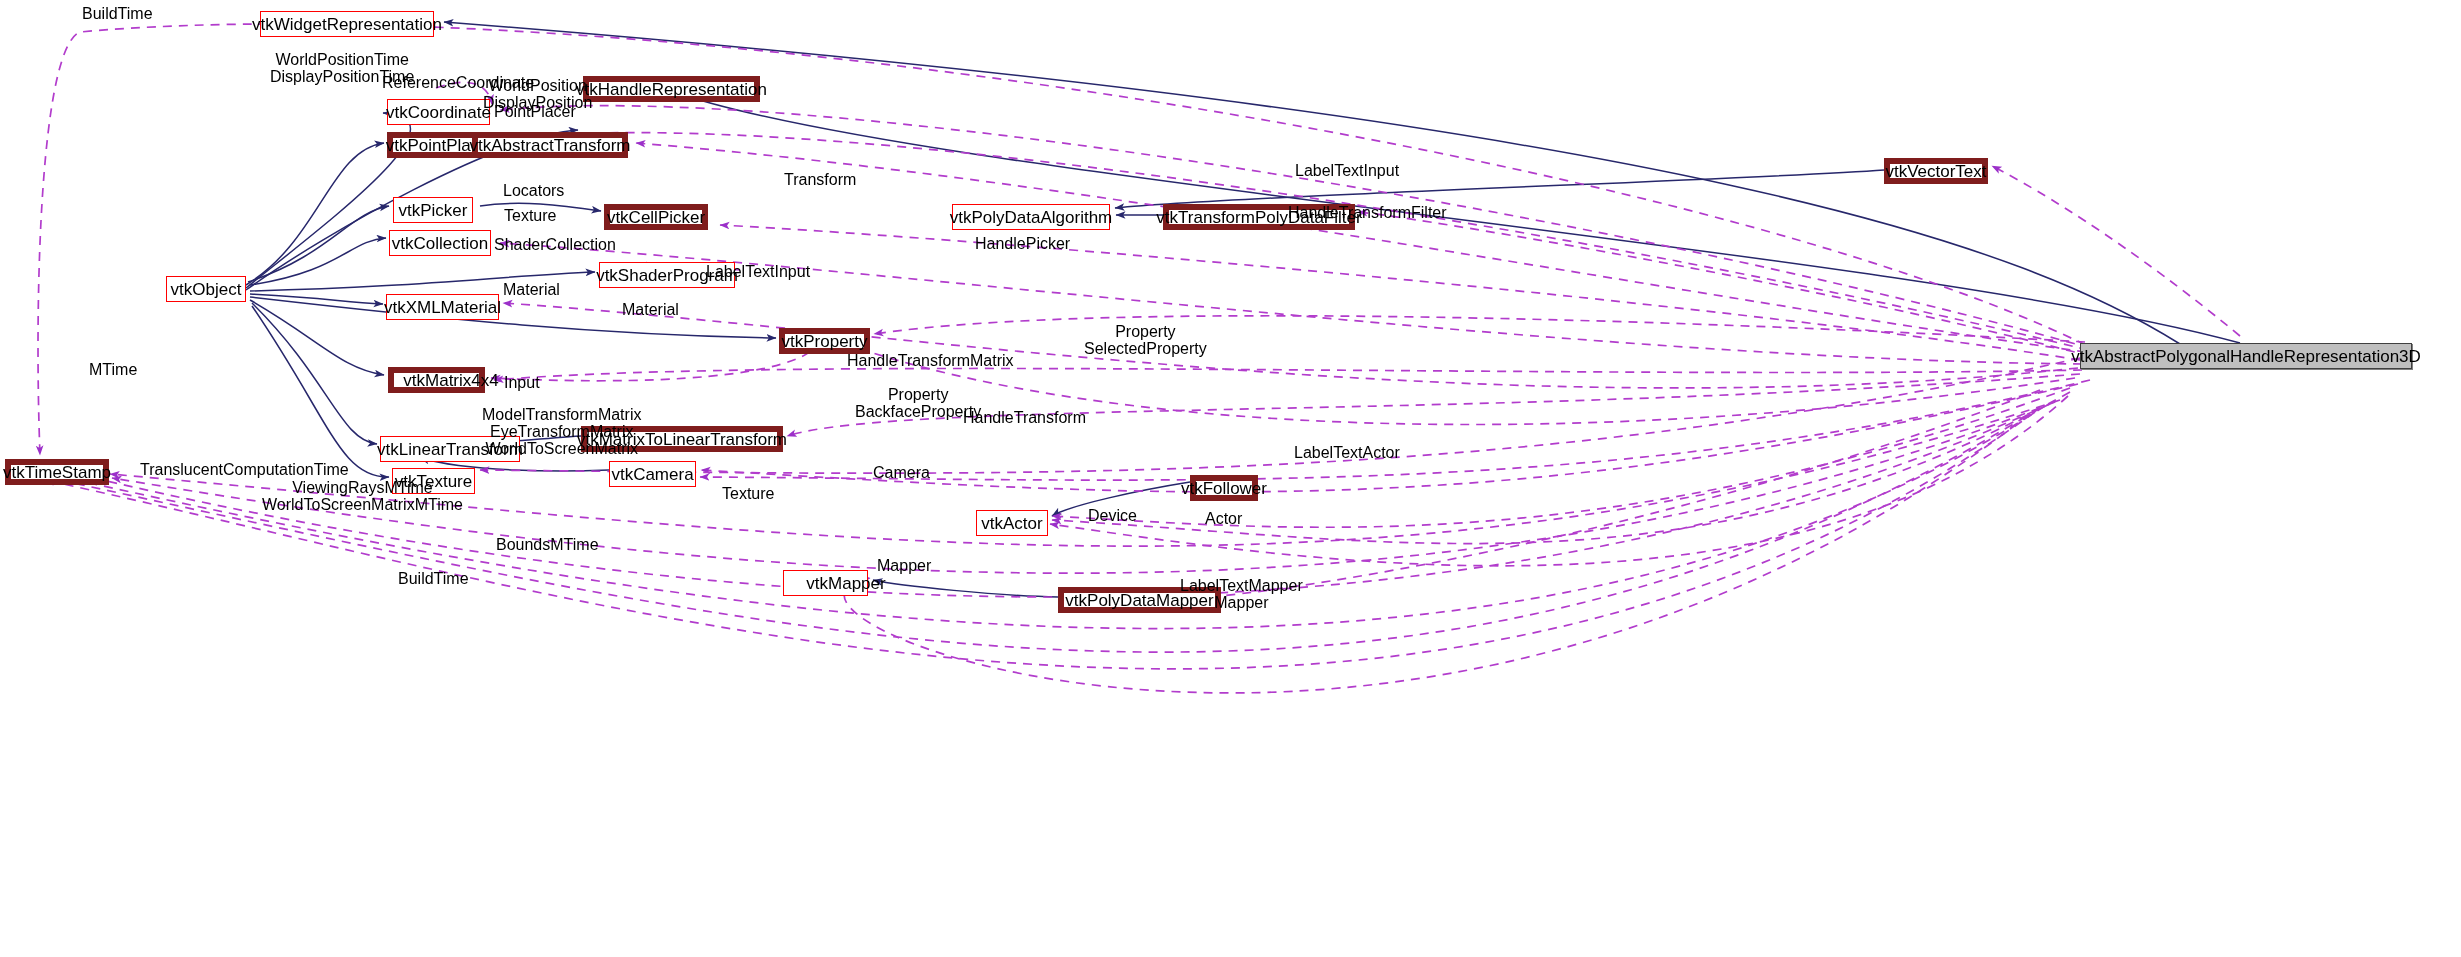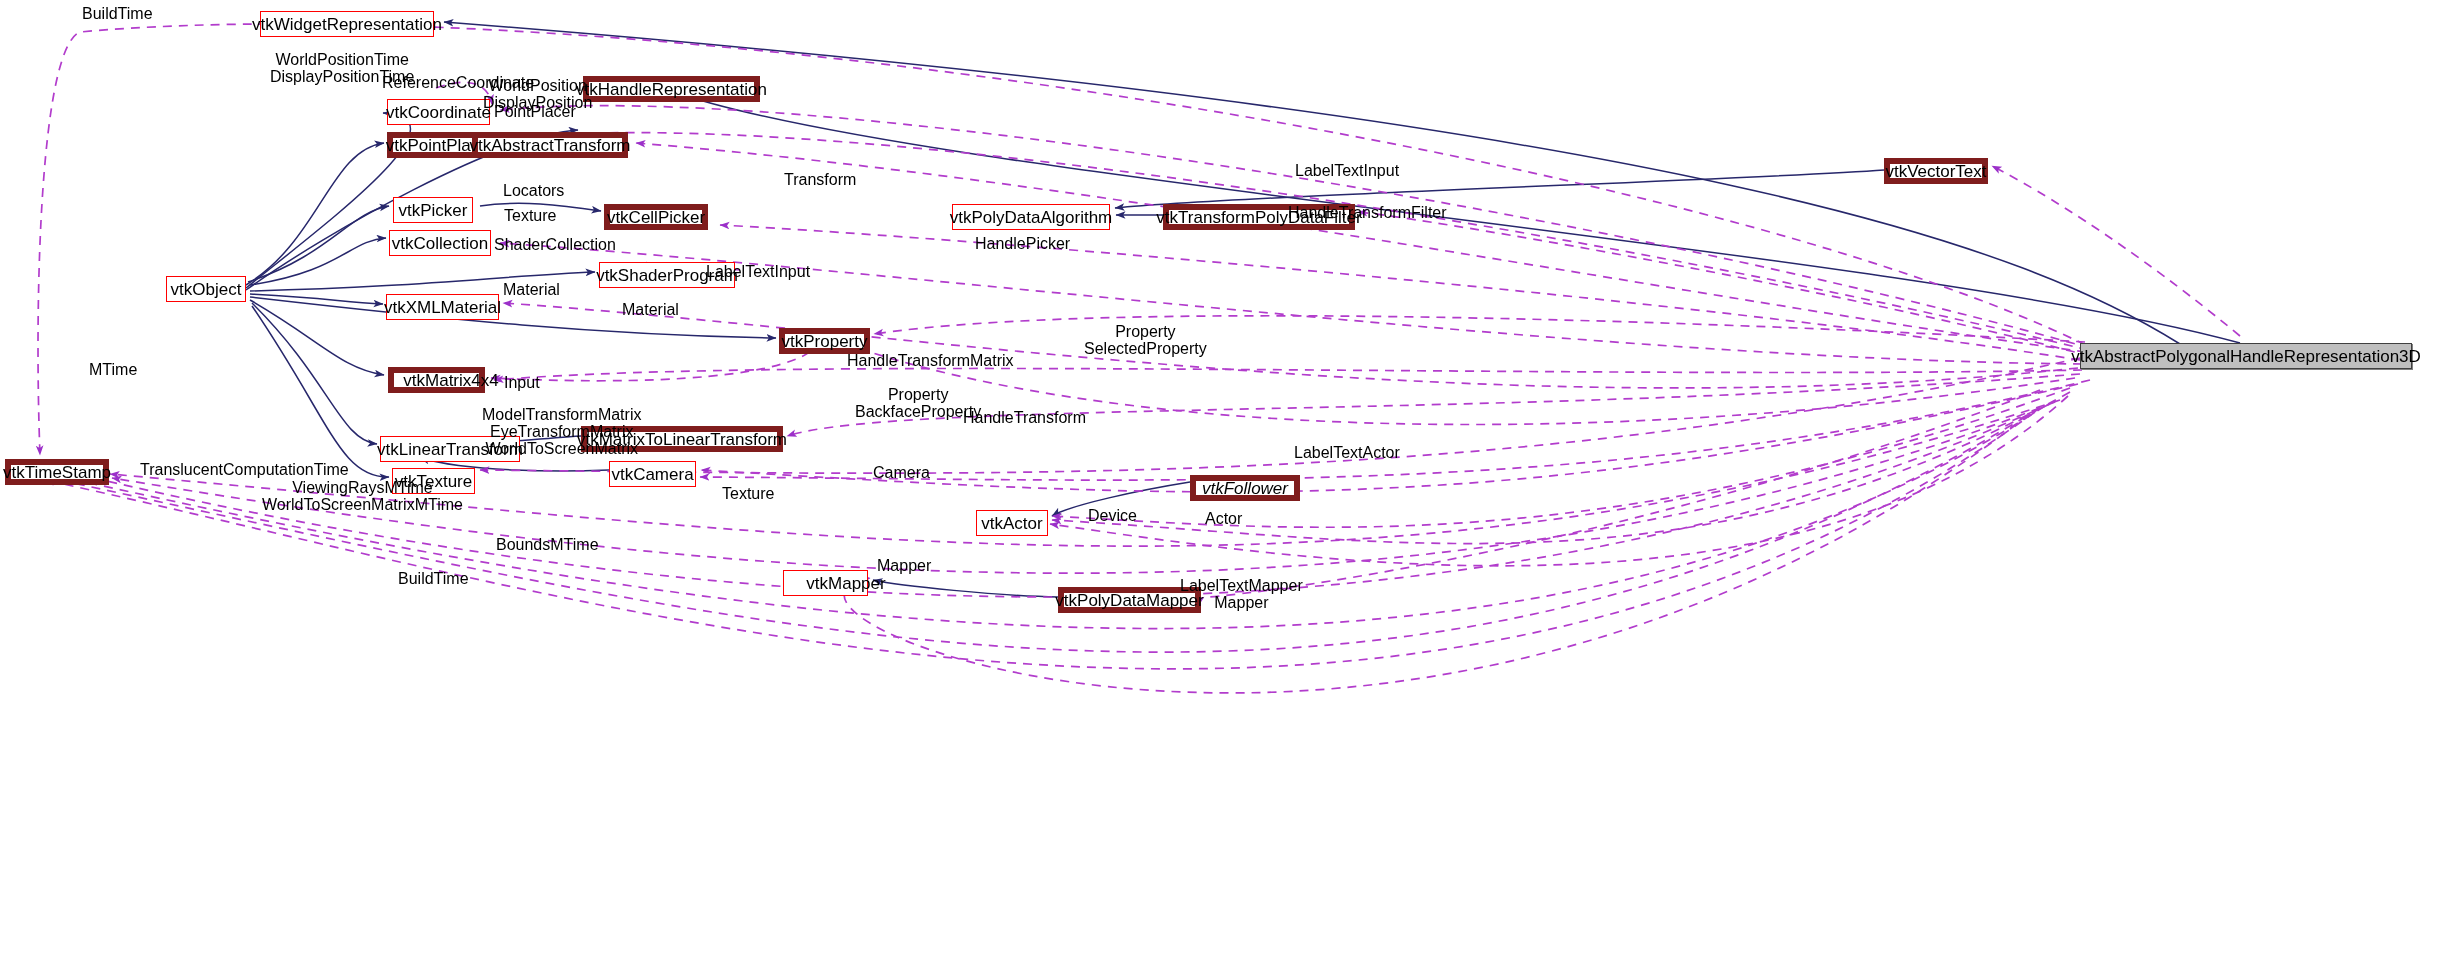--- a/index.html
+++ b/index.html
@@ -189,30 +189,30 @@
     </div>
   <div class="node red" style="left:609px;top:461px;width:87px;">
       <span>vtkCamera</span>
     </div>
   <div class="node" style="left:5px;top:459px;width:104px;">
       <span>vtkTimeStamp</span>
     </div>
   <div class="node red" style="left:392px;top:468px;width:83px;">
       <span>vtkTexture</span>
     </div>
-  <div class="node" style="left:1190px;top:475px;width:110px;font-style:italic;">
+  <div class="node" style="left:1190px;top:475px;width:68px;">
       <span>vtkFollower</span>
     </div>
   <div class="node red" style="left:976px;top:510px;width:72px;">
       <span>vtkActor</span>
     </div>
   <div class="node red" style="left:783px;top:570px;width:85px;padding-left:48px;">
       <span>vtkMapper</span>
     </div>
-  <div class="node" style="left:1058px;top:587px;width:143px;">
+  <div class="node" style="left:1058px;top:587px;width:163px;">
       <span>vtkPolyDataMapper</span>
     </div>
 
   <div class="edge-label" style="left:82px;top:6px;">BuildTime</div>
   <div class="edge-label" style="left:270px;top:52px;">WorldPositionTime
 DisplayPositionTime</div>
   <div class="edge-label" style="left:382px;top:75px;">ReferenceCoordinate</div>
   <div class="edge-label" style="left:483px;top:78px;">WorldPosition
 DisplayPosition</div>
   <div class="edge-label" style="left:494px;top:104px;">PointPlacer</div>

